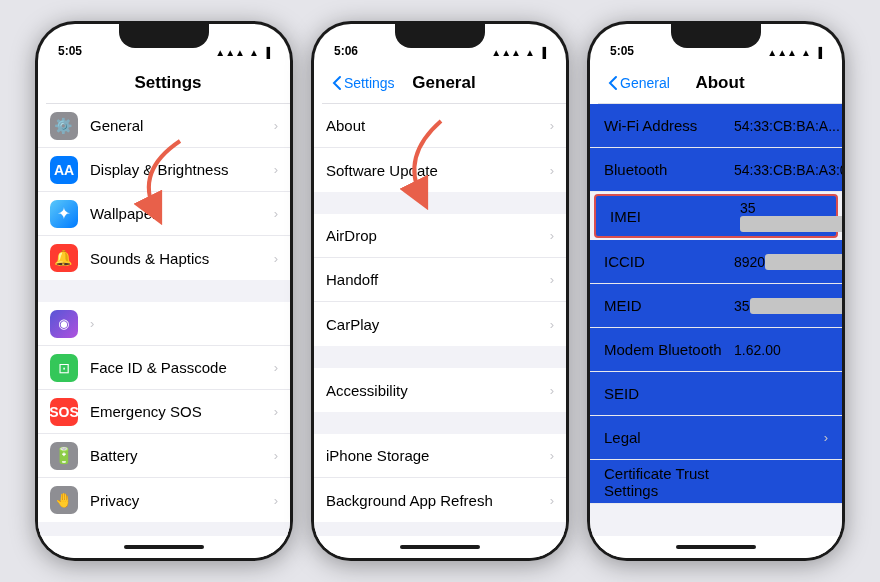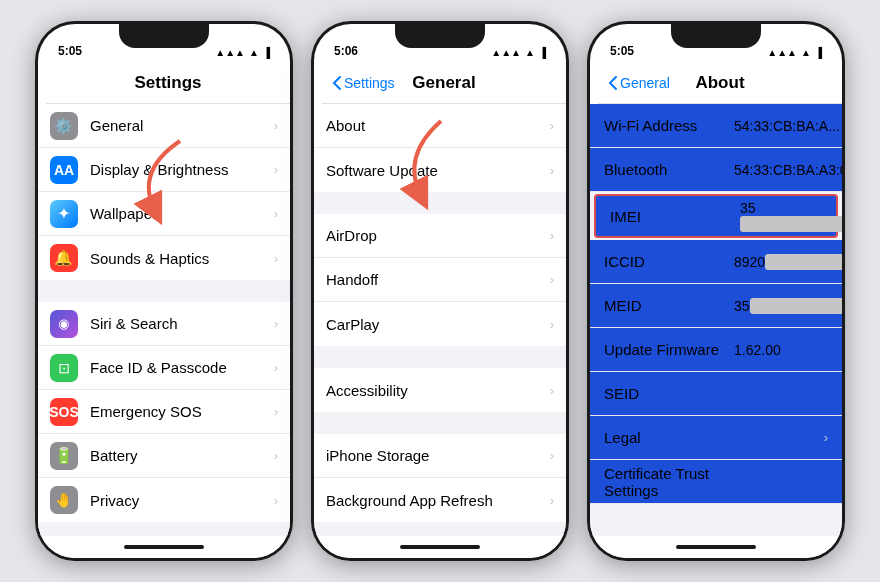--- a/index.html
+++ b/index.html
@@ -241,21 +241,20 @@
             <div class="item-icon" style="background:#ff3b30;color:#fff;font-size:15px;">🔔</div>
             <span class="item-label">Sounds &amp; Haptics</span>
             <span class="item-chevron">›</span>
           </div>
         </div>
         <div class="section-gap"></div>
 
         <div class="section">
           <div class="list-item">
             <div class="item-icon" style="background:linear-gradient(135deg,#5856d6,#af52de);color:#fff;font-size:13px;">◉</div>
-            <span class="item-label">Siri &amp; Search</span>
             <span class="item-chevron">›</span>
           </div>
           <div class="list-item">
             <div class="item-icon" style="background:#34c759;color:#fff;font-size:14px;">⊡</div>
             <span class="item-label">Face ID &amp; Passcode</span>
             <span class="item-chevron">›</span>
           </div>
           <div class="list-item">
             <div class="item-icon" style="background:#ff3b30;color:#fff;font-size:14px;font-weight:700;">SOS</div>
             <span class="item-label">Emergency SOS</span>
@@ -422,21 +421,21 @@
             <span class="about-label">ICCID</span>
             <span class="about-value">8920<span class="blurred">████████████</span></span>
           </div>
 
           <div class="about-item">
             <span class="about-label">MEID</span>
             <span class="about-value">35<span class="blurred">██████████</span></span>
           </div>
 
           <div class="about-item">
-            <span class="about-label">Update Firmware</span>
+            <span class="about-label">Modem Bluetooth</span>
             <span class="about-value">1.62.00</span>
           </div>
 
           <div class="about-item">
             <span class="about-label">SEID</span>
             <span class="about-value"></span>
           </div>
 
           <div class="about-item">
             <span class="about-label">Legal</span>

